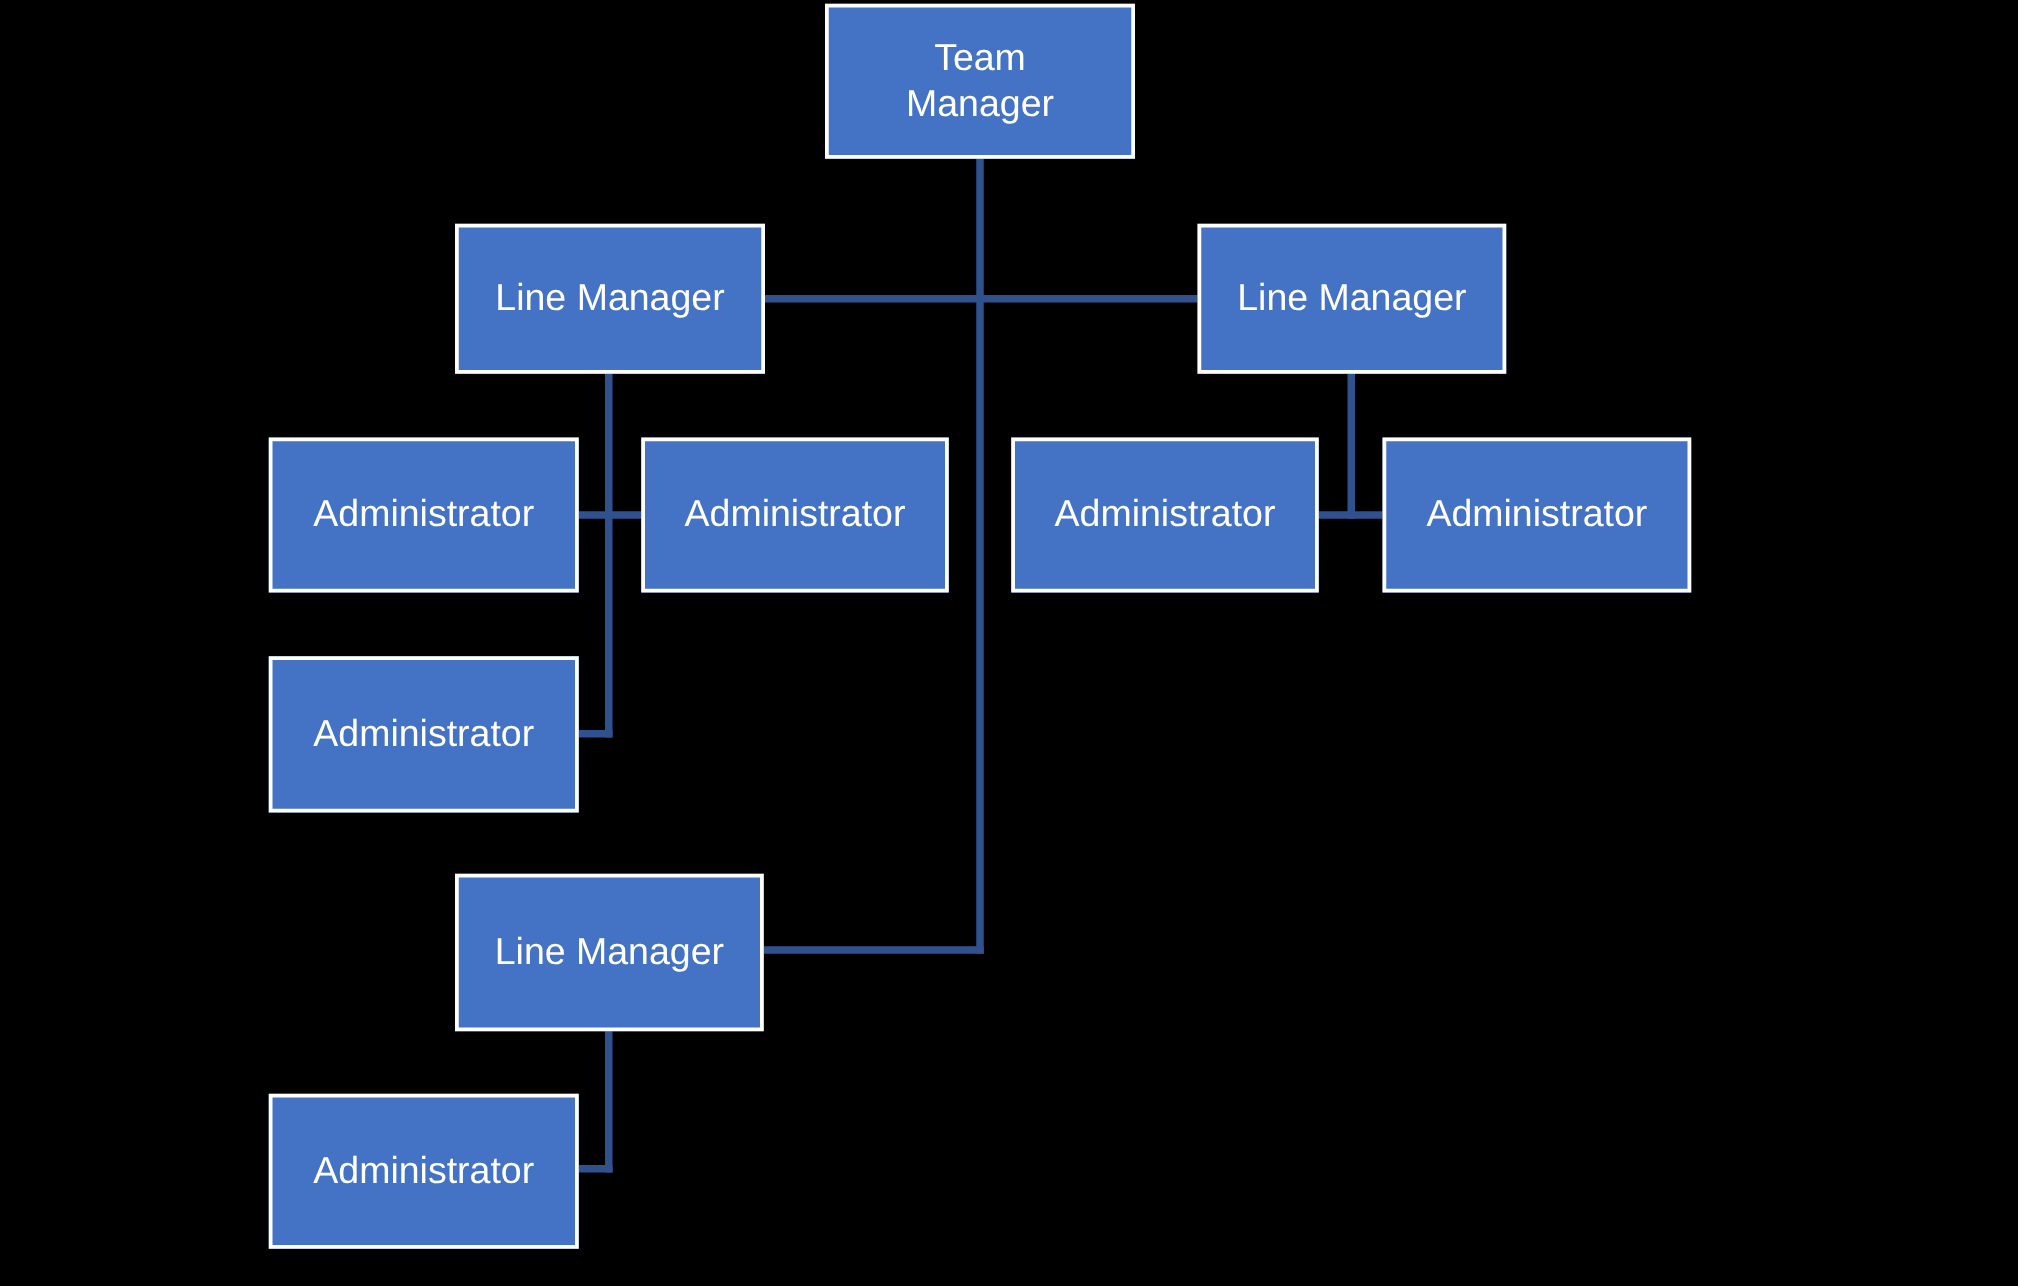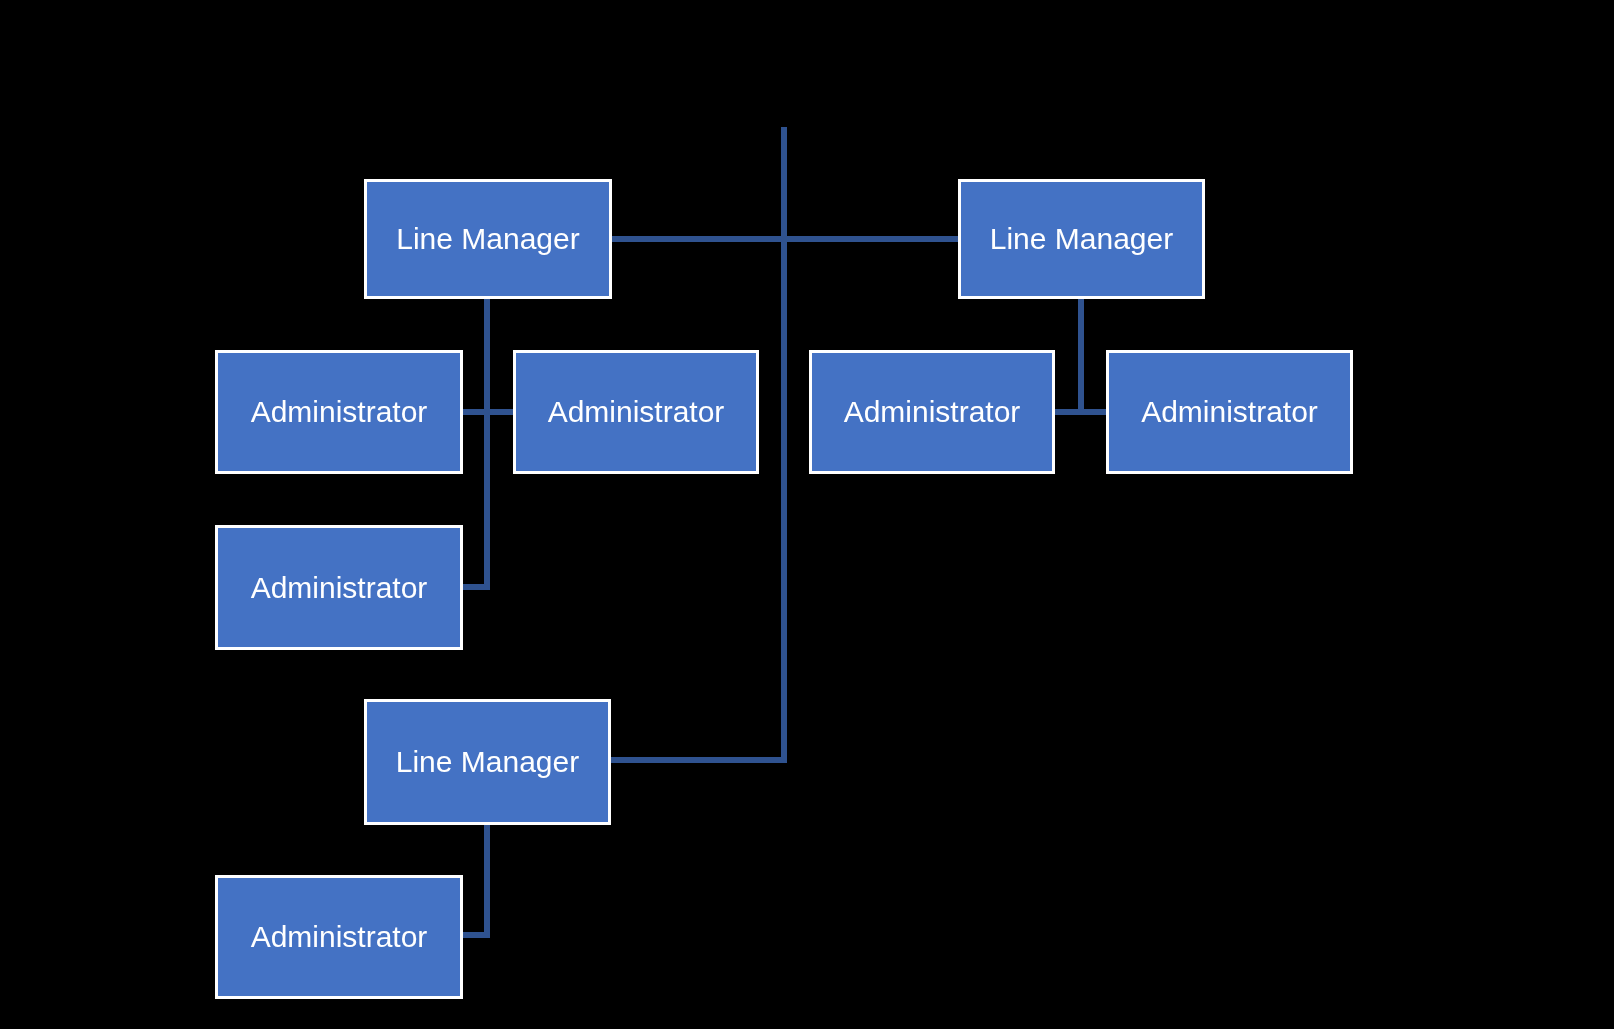--- a/index.html
+++ b/index.html
@@ -53,20 +53,23 @@
   <div class="line" style="left:463px; top:409px; width:50px; height:6px;"></div>
   <div class="line" style="left:463px; top:584px; width:27px; height:6px;"></div>
 
   <div class="line" style="left:1078px; top:299px; width:6px; height:116px;"></div>
   <div class="line" style="left:1055px; top:409px; width:51px; height:6px;"></div>
 
   <div class="line" style="left:611px; top:757px; width:176px; height:6px;"></div>
   <div class="line" style="left:484px; top:825px; width:6px; height:113px;"></div>
   <div class="line" style="left:463px; top:932px; width:27px; height:6px;"></div>
 
+  <div class="node" style="left:660px; top:3px; width:248px; height:124px;">
+    <span class="lbl narrow">Team Manager</span>
+  </div>
 
   <div class="node" style="left:364px; top:179px; width:248px; height:120px;">
     <span class="lbl">Line Manager</span>
   </div>
 
   <div class="node" style="left:958px; top:179px; width:247px; height:120px;">
     <span class="lbl">Line Manager</span>
   </div>
 
   <div class="node" style="left:215px; top:350px; width:248px; height:124px;">

